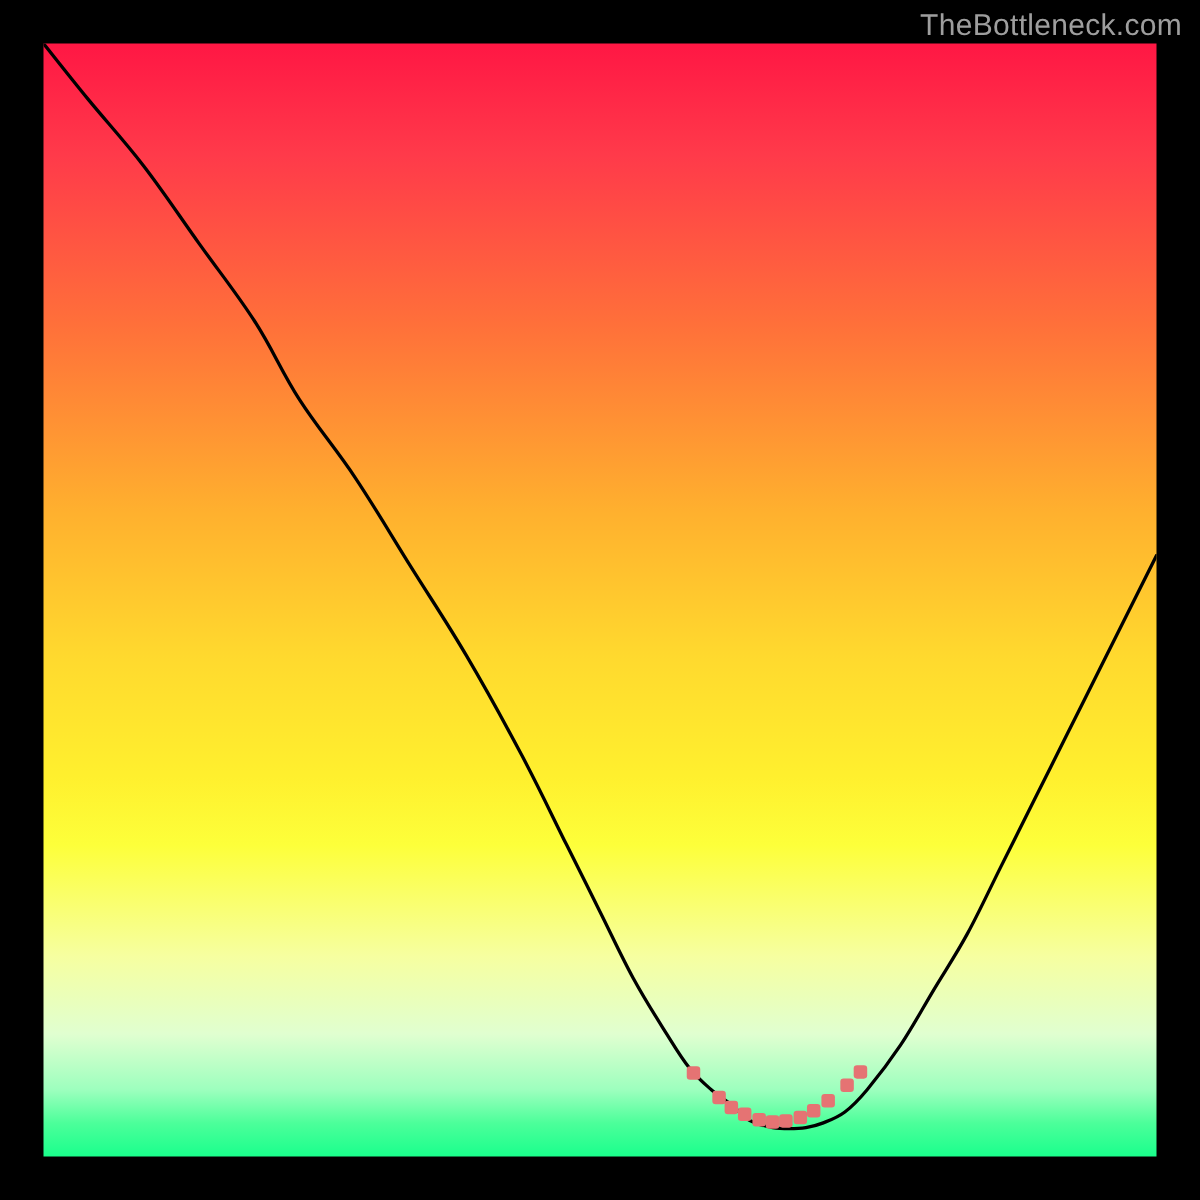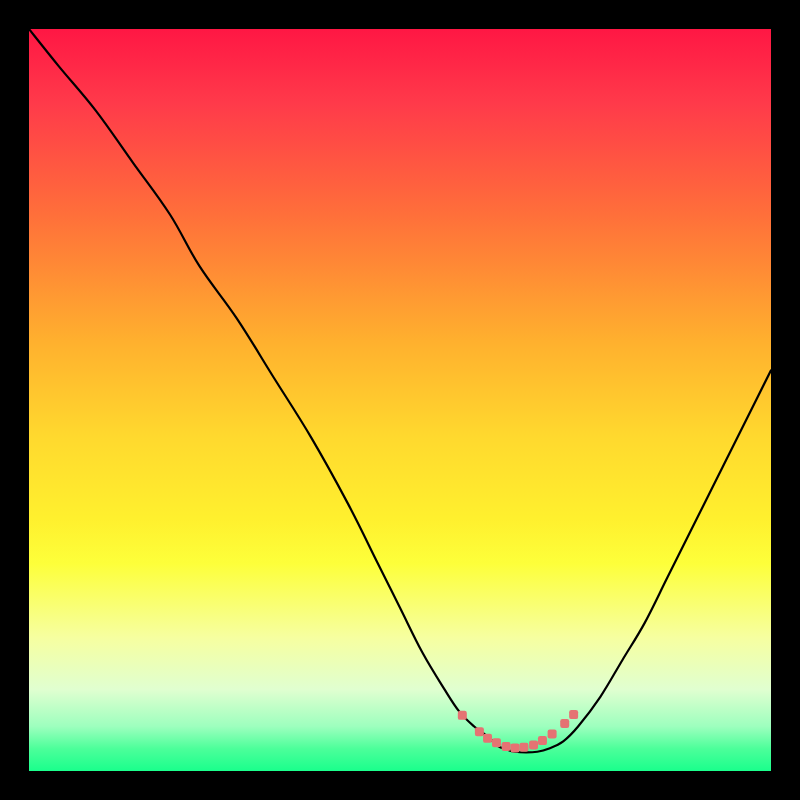--- a/index.html
+++ b/index.html
@@ -48,20 +48,21 @@
     right: 12px;
     color: #9e9e9e;
     font-size: 20px;
     letter-spacing: 0.2px;
   }
 </style>
 </head>
 <body>
 
 <div class="frame">
+  <div class="attribution">TheBottleneck.com</div>
 
   <div class="plot-area">
     <svg id="plot-svg" viewBox="0 0 742 742" width="742" height="742">
       <path id="curve-path" fill="none" stroke="#000000" stroke-width="2.2" stroke-linecap="round" stroke-linejoin="round" d="M 0.00 0.00 C 5.34 6.68, 17.66 22.41, 29.68 37.10 C 41.70 51.79, 53.42 64.26, 66.78 81.62 C 80.14 98.98, 90.52 114.86, 103.88 133.56 C 117.24 152.26, 128.96 166.80, 140.98 185.50 C 153.00 204.20, 158.64 218.74, 170.66 237.44 C 182.68 256.14, 194.40 269.35, 207.76 289.38 C 221.12 309.41, 231.50 327.37, 244.86 348.74 C 258.22 370.11, 268.60 385.39, 281.96 408.10 C 295.32 430.81, 307.04 452.17, 319.06 474.88 C 331.08 497.59, 339.39 515.54, 348.74 534.24 C 358.09 552.94, 362.99 562.73, 371.00 578.76 C 379.01 594.79, 385.25 608.59, 393.26 623.28 C 401.27 637.97, 408.84 649.70, 415.52 660.38 C 422.20 671.06, 425.02 675.96, 430.36 682.64 C 435.70 689.32, 439.86 692.81, 445.20 697.48 C 450.54 702.15, 456.03 705.27, 460.04 708.61 C 464.05 711.95, 464.79 714.03, 467.46 716.03 C 470.13 718.03, 471.54 718.54, 474.88 719.74 C 478.22 720.94, 482.00 722.04, 486.01 722.71 C 490.02 723.38, 493.13 723.45, 497.14 723.45 C 501.15 723.45, 504.26 723.38, 508.27 722.71 C 512.28 722.04, 514.73 721.61, 519.40 719.74 C 524.07 717.87, 528.90 716.33, 534.24 712.32 C 539.58 708.31, 542.40 705.49, 549.08 697.48 C 555.76 689.47, 563.33 679.82, 571.34 667.80 C 579.35 655.78, 585.59 644.06, 593.60 630.70 C 601.61 617.34, 607.85 608.29, 615.86 593.60 C 623.87 578.91, 630.11 565.11, 638.12 549.08 C 646.13 533.05, 652.37 520.59, 660.38 504.56 C 668.39 488.53, 674.63 476.07, 682.64 460.04 C 690.65 444.01, 696.89 431.55, 704.90 415.52 C 712.91 399.49, 720.48 384.36, 727.16 371.00 C 733.84 357.64, 739.33 346.66, 742.00 341.32"></path>
       <g id="marker-group">
           <rect x="428.83" y="681.85" width="9" height="9" rx="2.2" fill="#e57373"></rect>
           <rect x="445.89" y="698.17" width="9" height="9" rx="2.2" fill="#e57373"></rect>
           <rect x="454.06" y="704.85" width="9" height="9" rx="2.2" fill="#e57373"></rect>
           <rect x="462.96" y="709.30" width="9" height="9" rx="2.2" fill="#e57373"></rect>
           <rect x="472.61" y="713.01" width="9" height="9" rx="2.2" fill="#e57373"></rect>

